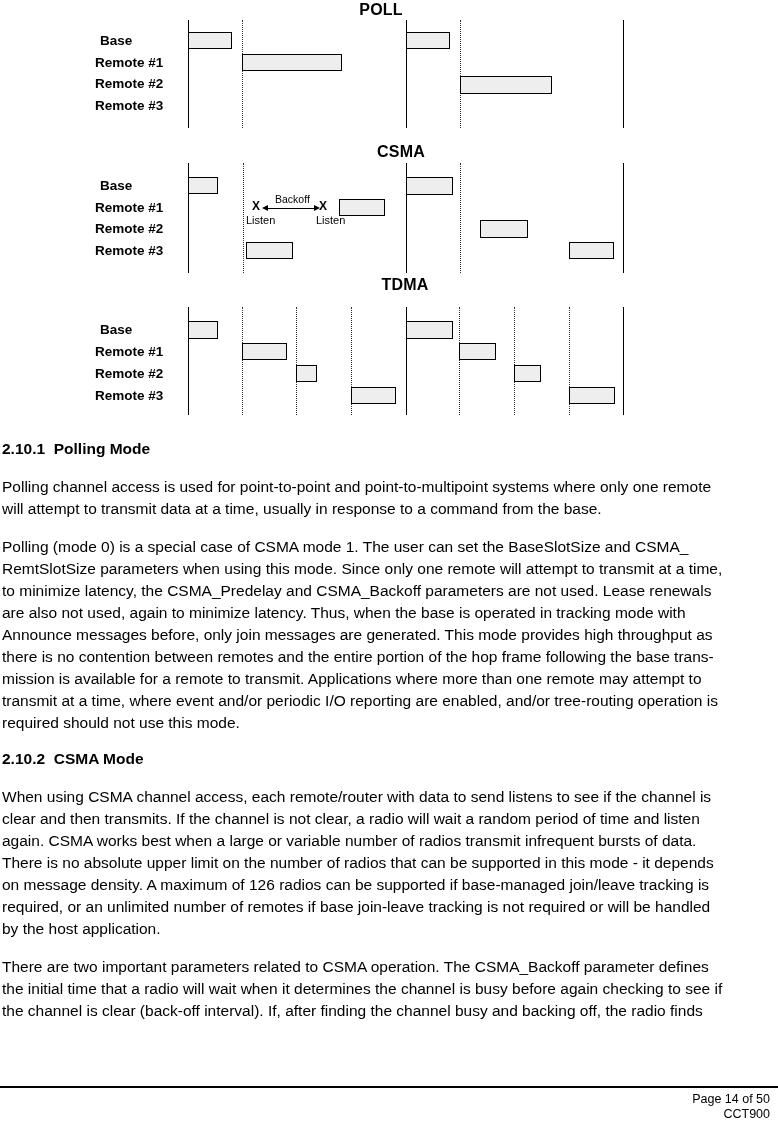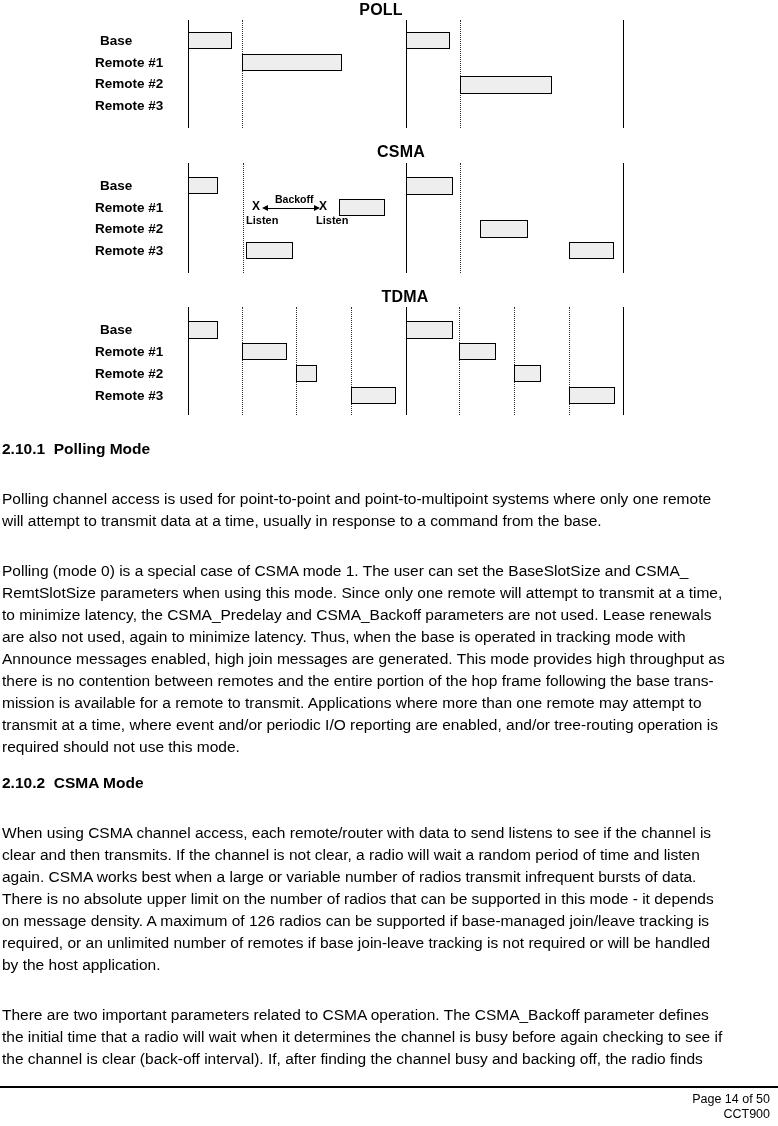--- a/index.html
+++ b/index.html
@@ -9,30 +9,30 @@
     font-family:"Liberation Sans", sans-serif;
   }
   
   .figure{position:absolute;left:0;top:0;width:778px;height:424px;}
   .dtitle{position:absolute;width:90px;text-align:center;font-weight:bold;font-size:16px;letter-spacing:.2px;}
   .dlabel{position:absolute;font-weight:bold;font-size:13.5px;white-space:nowrap;line-height:14px;}
   .vline{position:absolute;width:0;border-left:1.6px solid #000;}
   .vline.dotted{border-left:1.6px dotted #333;}
   .bar{position:absolute;background:#eeeeee;border:1.5px solid #000;box-sizing:border-box;}
   .xmark{position:absolute;font-weight:bold;font-size:12px;line-height:12px;}
-  .annsmall{position:absolute;font-weight:bold;font-size:10.5px;line-height:11px;white-space:nowrap;}
+  .annsmall{position:absolute;font-weight:normal;font-size:10.5px;line-height:11px;white-space:nowrap;}
   .arrowline{position:absolute;height:0;border-top:1.6px solid #000;}
   .ah{position:absolute;width:0;height:0;border-top:3.5px solid transparent;border-bottom:3.5px solid transparent;}
   .ah.left{border-right:6px solid #000;}
   .ah.right{border-left:6px solid #000;}
   
   .textblock{position:absolute;left:2px;top:424px;width:770px;font-size:15.5px;line-height:22px;}
   .caption{text-align:center;}
   .section-heading{font-weight:bold;margin-top:14px;white-space:pre;font-size:15.5px;}
-  .para{margin-top:28px;}
+  .para{margin-top:16px;}
   .line{white-space:pre;}
   .it{}
   
   .footer-rule{position:absolute;left:0;top:1086px;width:778px;border-top:2px solid #000;}
   .footer-text{position:absolute;right:8px;top:1092px;text-align:right;font-size:12.5px;line-height:15px;}
 </style>
 </head>
 <body>
 
 <div class="figure">
@@ -76,21 +76,21 @@
     <div class="xmark" style="left:319px;top:200px;">X</div>
     <div class="annsmall" style="left:275px;top:194px;">Backoff</div>
     <div class="arrowline" style="left:266px;top:208px;width:52px;"></div>
     <div class="ah left" style="left:262px;top:205px;"></div>
     <div class="ah right" style="left:314px;top:205px;"></div>
     <div class="annsmall" style="left:246px;top:215px;font-size:11px;">Listen</div>
     <div class="annsmall" style="left:316px;top:215px;font-size:11px;">Listen</div>
   </div>
 
   <div>
-    <div class="dtitle" style="left:360px;top:288px;">TDMA</div>
+    <div class="dtitle" style="left:360px;top:276px;">TDMA</div>
     <div class="dlabel" style="left:100px;top:323px;">Base</div>
     <div class="dlabel" style="left:95px;top:345px;">Remote #1</div>
     <div class="dlabel" style="left:95px;top:367px;">Remote #2</div>
     <div class="dlabel" style="left:95px;top:389px;">Remote #3</div>
     <div class="vline" style="left:188px;top:307px;height:108px;"></div>
     <div class="vline dotted" style="left:242px;top:307px;height:108px;"></div>
     <div class="vline dotted" style="left:296px;top:307px;height:108px;"></div>
     <div class="vline dotted" style="left:351px;top:307px;height:108px;"></div>
     <div class="vline" style="left:406px;top:307px;height:108px;"></div>
     <div class="vline dotted" style="left:459px;top:307px;height:108px;"></div>
@@ -113,21 +113,21 @@
       <div class="section-heading">2.10.1  Polling Mode</div>
       <div class="para">
         <div class="line"><span>Polling channel access is used for point-to-point and point-to-multipoint systems where only one remote</span></div>
         <div class="line"><span>will attempt to transmit data at a time, usually in response to a command from the base.</span></div>
       </div>
       <div class="para">
         <div class="line"><span>Polling (mode 0) is a special case of CSMA mode 1. The user can set the </span><span class="it">BaseSlotSize</span><span> and </span><span class="it">CSMA_</span></div>
         <div class="line"><span class="it">RemtSlotSize</span><span> parameters when using this mode. Since only one remote will attempt to transmit at a time,</span></div>
         <div class="line"><span>to minimize latency, the </span><span class="it">CSMA_Predelay</span><span> and </span><span class="it">CSMA_Backoff</span><span> parameters are not used. Lease renewals</span></div>
         <div class="line"><span>are also not used, again to minimize latency. Thus, when the base is operated in tracking mode with</span></div>
-        <div class="line"><span>Announce messages enabled, high join messages are generated. This mode provides high throughput as</span></div>
+        <div class="line"><span>Announce messages before, only join messages are generated. This mode provides high throughput as</span></div>
         <div class="line"><span>there is no contention between remotes and the entire portion of the hop frame following the base trans-</span></div>
         <div class="line"><span>mission is available for a remote to transmit. Applications where more than one remote may attempt to</span></div>
         <div class="line"><span>transmit at a time, where event and/or periodic I/O reporting are enabled, and/or tree-routing operation is</span></div>
         <div class="line"><span>required should not use this mode.</span></div>
       </div>
       <div class="section-heading">2.10.2  CSMA Mode</div>
       <div class="para">
         <div class="line"><span>When using CSMA channel access, each remote/router with data to send listens to see if the channel is</span></div>
         <div class="line"><span>clear and then transmits. If the channel is not clear, a radio will wait a random period of time and listen</span></div>
         <div class="line"><span>again. CSMA works best when a large or variable number of radios transmit infrequent bursts of data.</span></div>

